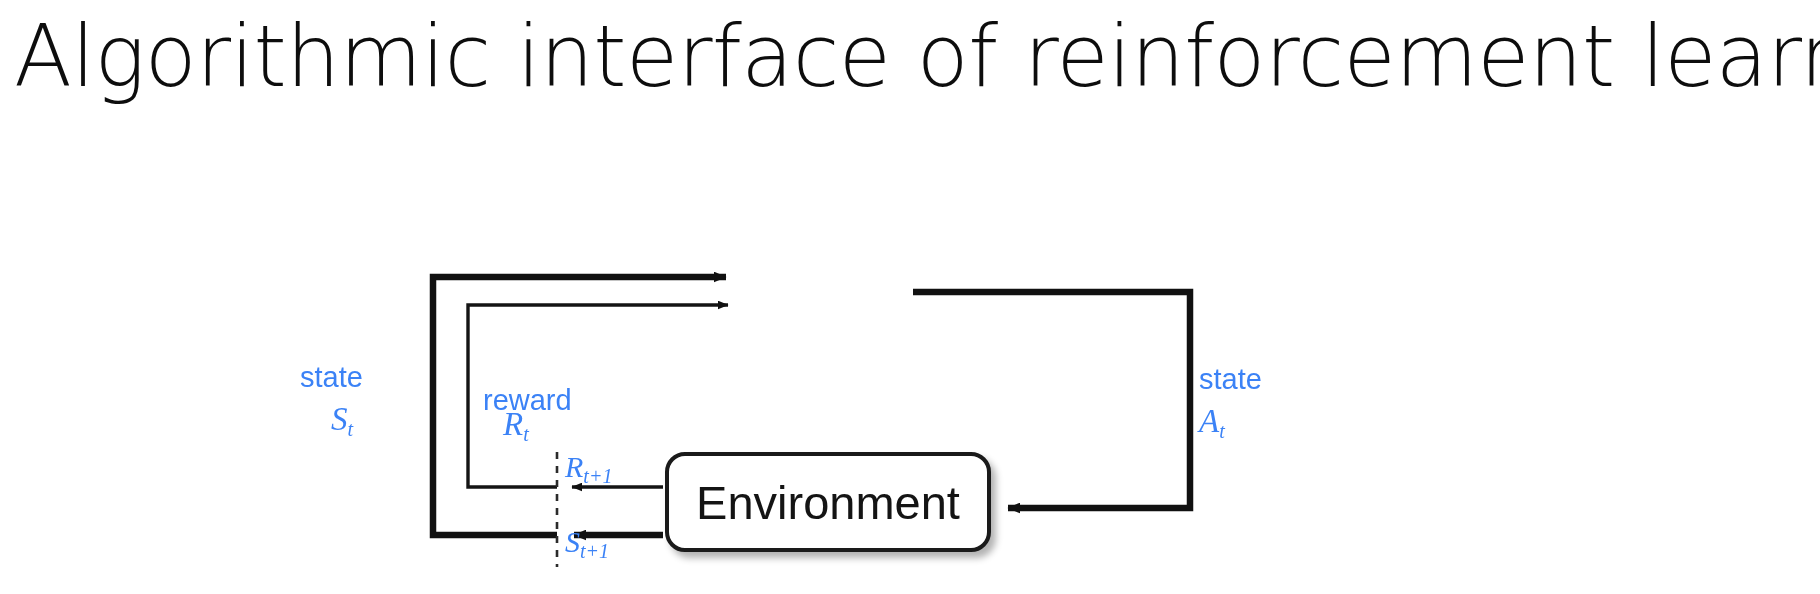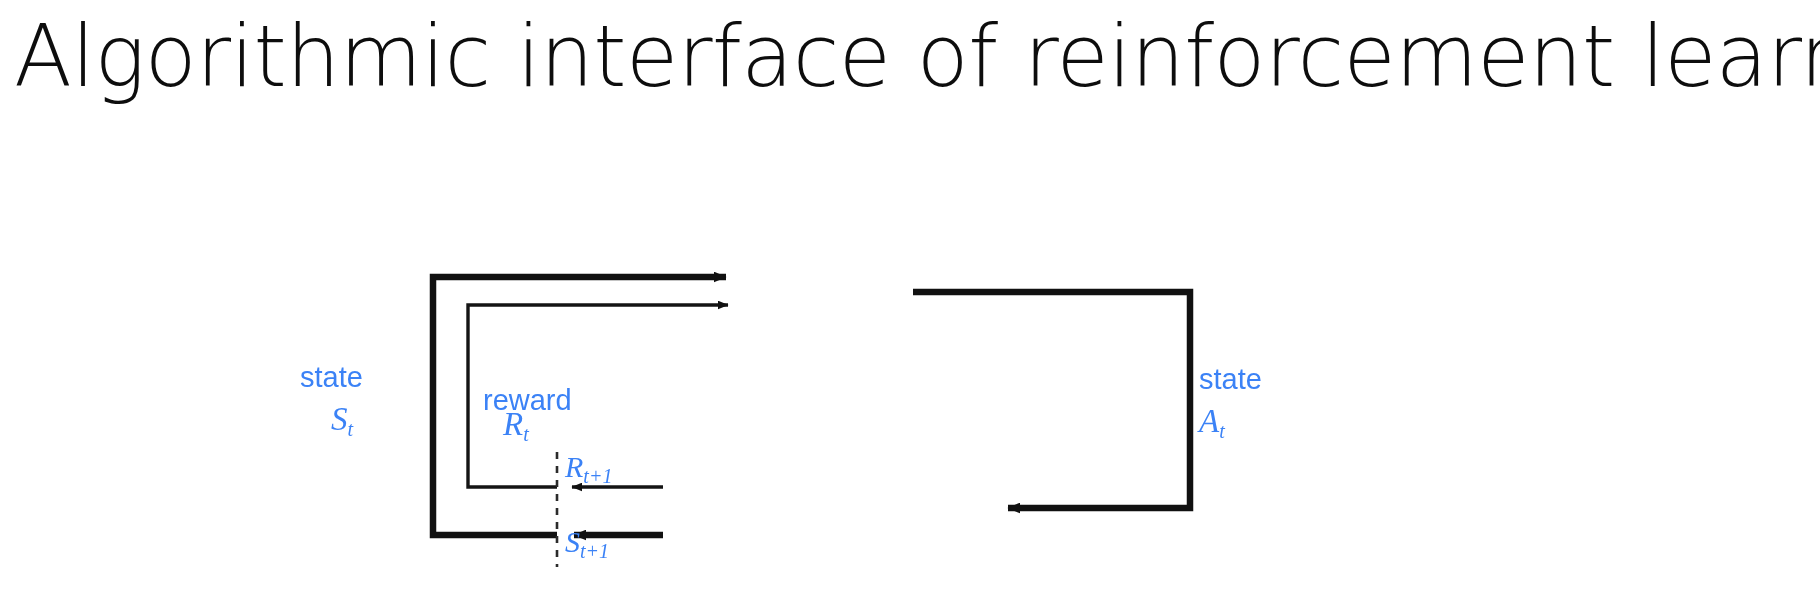--- a/index.html
+++ b/index.html
@@ -176,20 +176,23 @@
       <g>
         <path d="M 663,535 L 574,535" fill="none" stroke="#111111" stroke-width="6.5" stroke-linecap="butt" marker-end="url(#ah-thick)"></path>
       </g>
 
       <g>
         <line x1="557" y1="452" x2="557" y2="567" stroke="#2b2b2b" stroke-width="2.6" stroke-dasharray="7 7"></line>
       </g>
     </svg>
 
 
+    <div id="environment-box" class="node-box">
+      <span class="node-label">Environment</span>
+    </div>
 
     <div id="label-state-word" class="edge-label lbl-word">state</div>
     <div id="label-state-math" class="edge-label lbl-math"><span>S</span><span class="sub">t</span></div>
 
     <div id="label-reward-word" class="edge-label lbl-word">reward</div>
     <div id="label-reward-math" class="edge-label lbl-math"><span>R</span><span class="sub">t</span></div>
 
     <div id="label-action-word" class="edge-label lbl-word">state</div>
     <div id="label-action-math" class="edge-label lbl-math"><span>A</span><span class="sub">t</span></div>
 

